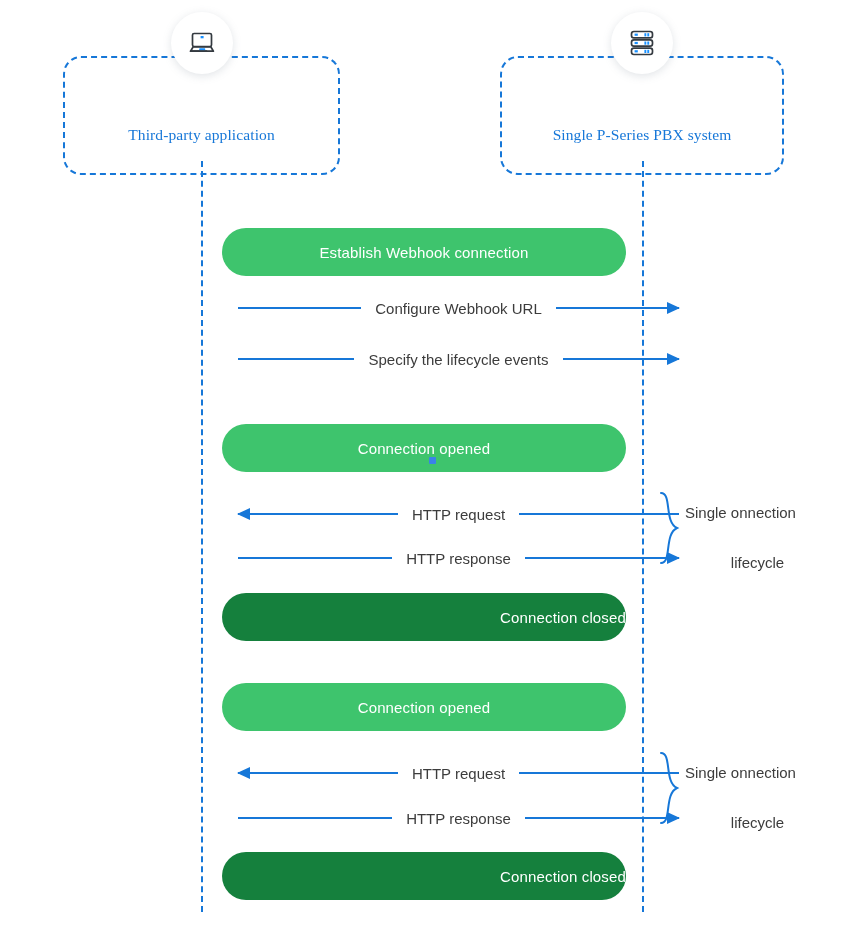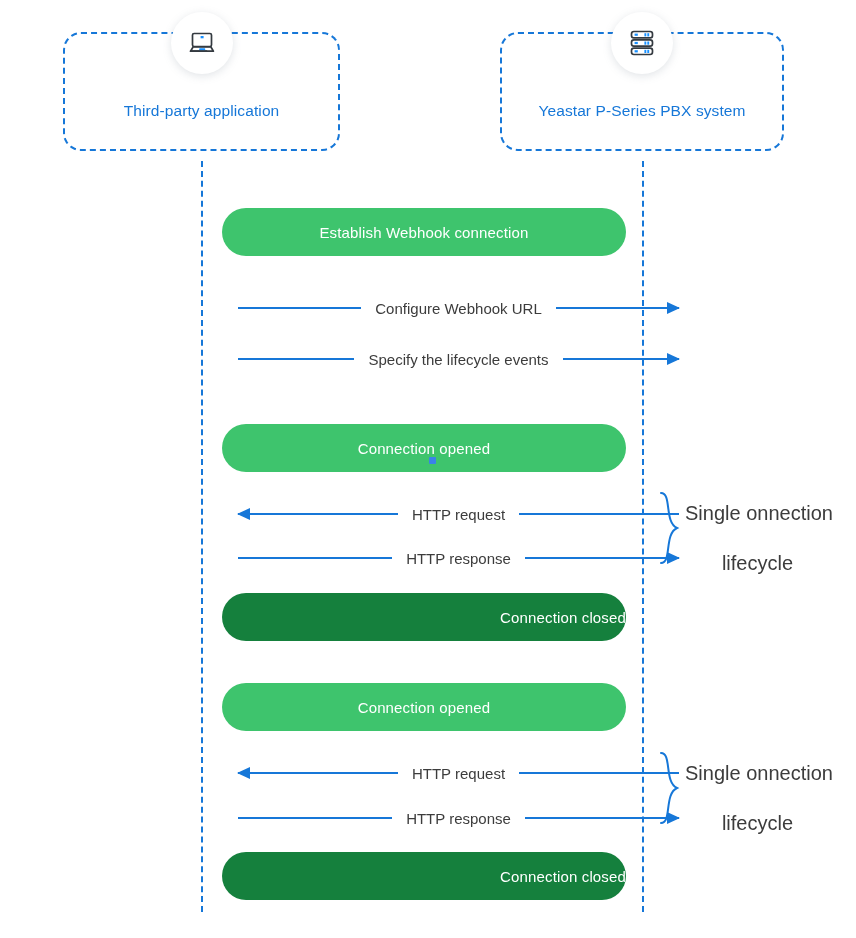--- a/index.html
+++ b/index.html
@@ -27,26 +27,27 @@
     width: 0;
     height: 751px;
     border-left: 2px dashed #1677D8;
   }
   .lifeline.left  { left: 201px; }
   .lifeline.right { left: 642px; }
 
   
   .actor-box {
     position: absolute;
-    top: 32px;
+    top: 56px;
     height: 119px;
     border: 2px dashed #1677D8;
     border-radius: 18px;
     box-sizing: border-box;
     background: transparent;
+    font-family: Liberation Serif, serif;
   }
   .actor-box.left  { left: 63px;  width: 277px; }
   .actor-box.right { left: 500px; width: 284px; }
 
   .actor-label {
     position: absolute;
     left: 0;
     right: 0;
     top: 68px;
     text-align: center;
@@ -146,21 +147,21 @@
     position: absolute;
     left: 0;
     top: 0;
   }
   .group .group-text {
     position: absolute;
     left: 30px;
     top: 10px;
     width: 170px;
     color: #3C3C3C;
-    font-size: 20px;
+    font-size: 15px;
     line-height: 26px;
   }
   .group .group-text .l2 { display: block; text-align: center; width: 145px; margin-top: 24px; }
 
   
   .cursor-dot {
     position: absolute;
     width: 7px;
     height: 7px;
     background: #3B82E8;
@@ -182,40 +183,40 @@
     <svg width="34" height="34" viewBox="0 0 34 34" aria-hidden="true">
       <rect x="7.5" y="7.5" width="19" height="13" rx="1.6" fill="none" stroke="#343A40" stroke-width="1.7"></rect>
       <rect x="15.6" y="10" width="3" height="2.3" fill="#1890FF"></rect>
       <path d="M5.6 25.2 L8.2 20.8 H25.8 L28.4 25.2 Z" fill="none" stroke="#343A40" stroke-width="1.7" stroke-linejoin="round"></path>
       <rect x="14.2" y="22.3" width="6" height="2.2" rx="0.6" fill="#1890FF"></rect>
       <path d="M5.6 25.2 H21.5" stroke="#343A40" stroke-width="1.7" stroke-linecap="round" fill="none"></path>
     </svg>
   </div>
 
   <div class="actor-box right">
-    <div class="actor-label">Yeastar P-Series PBX system</div>
+    <div class="actor-label">Single P-Series PBX system</div>
   </div>
   <div class="actor-icon right">
     <svg width="34" height="34" viewBox="0 0 34 34" aria-hidden="true">
       <rect x="6.5" y="5.5" width="21" height="6.4" rx="2.4" fill="none" stroke="#343A40" stroke-width="1.7"></rect>
       <rect x="6.5" y="13.8" width="21" height="6.4" rx="2.4" fill="none" stroke="#343A40" stroke-width="1.7"></rect>
       <rect x="6.5" y="22.1" width="21" height="6.4" rx="2.4" fill="none" stroke="#343A40" stroke-width="1.7"></rect>
       <rect x="9.6" y="7.6" width="3.2" height="2.2" fill="#1890FF"></rect>
       <rect x="9.6" y="15.9" width="3.2" height="2.2" fill="#1890FF"></rect>
       <rect x="9.6" y="24.2" width="3.2" height="2.2" fill="#1890FF"></rect>
       <rect x="19.4" y="7.2" width="1.9" height="3.2" fill="#1890FF"></rect>
       <rect x="22.3" y="7.2" width="1.9" height="3.2" fill="#1890FF"></rect>
       <rect x="19.4" y="15.5" width="1.9" height="3.2" fill="#1890FF"></rect>
       <rect x="22.3" y="15.5" width="1.9" height="3.2" fill="#1890FF"></rect>
       <rect x="19.4" y="23.8" width="1.9" height="3.2" fill="#1890FF"></rect>
       <rect x="22.3" y="23.8" width="1.9" height="3.2" fill="#1890FF"></rect>
     </svg>
   </div>
 
-  <div class="pill green" style="top:208px">
+  <div class="pill green" style="top:228px">
     <span>Establish Webhook connection</span>
   </div>
 
   <div class="msg" style="top:297px">
     <span class="seg"></span>
     <span class="msg-label">Configure Webhook URL</span>
     <span class="seg head-right"></span>
   </div>
 
   <div class="msg" style="top:348px">

